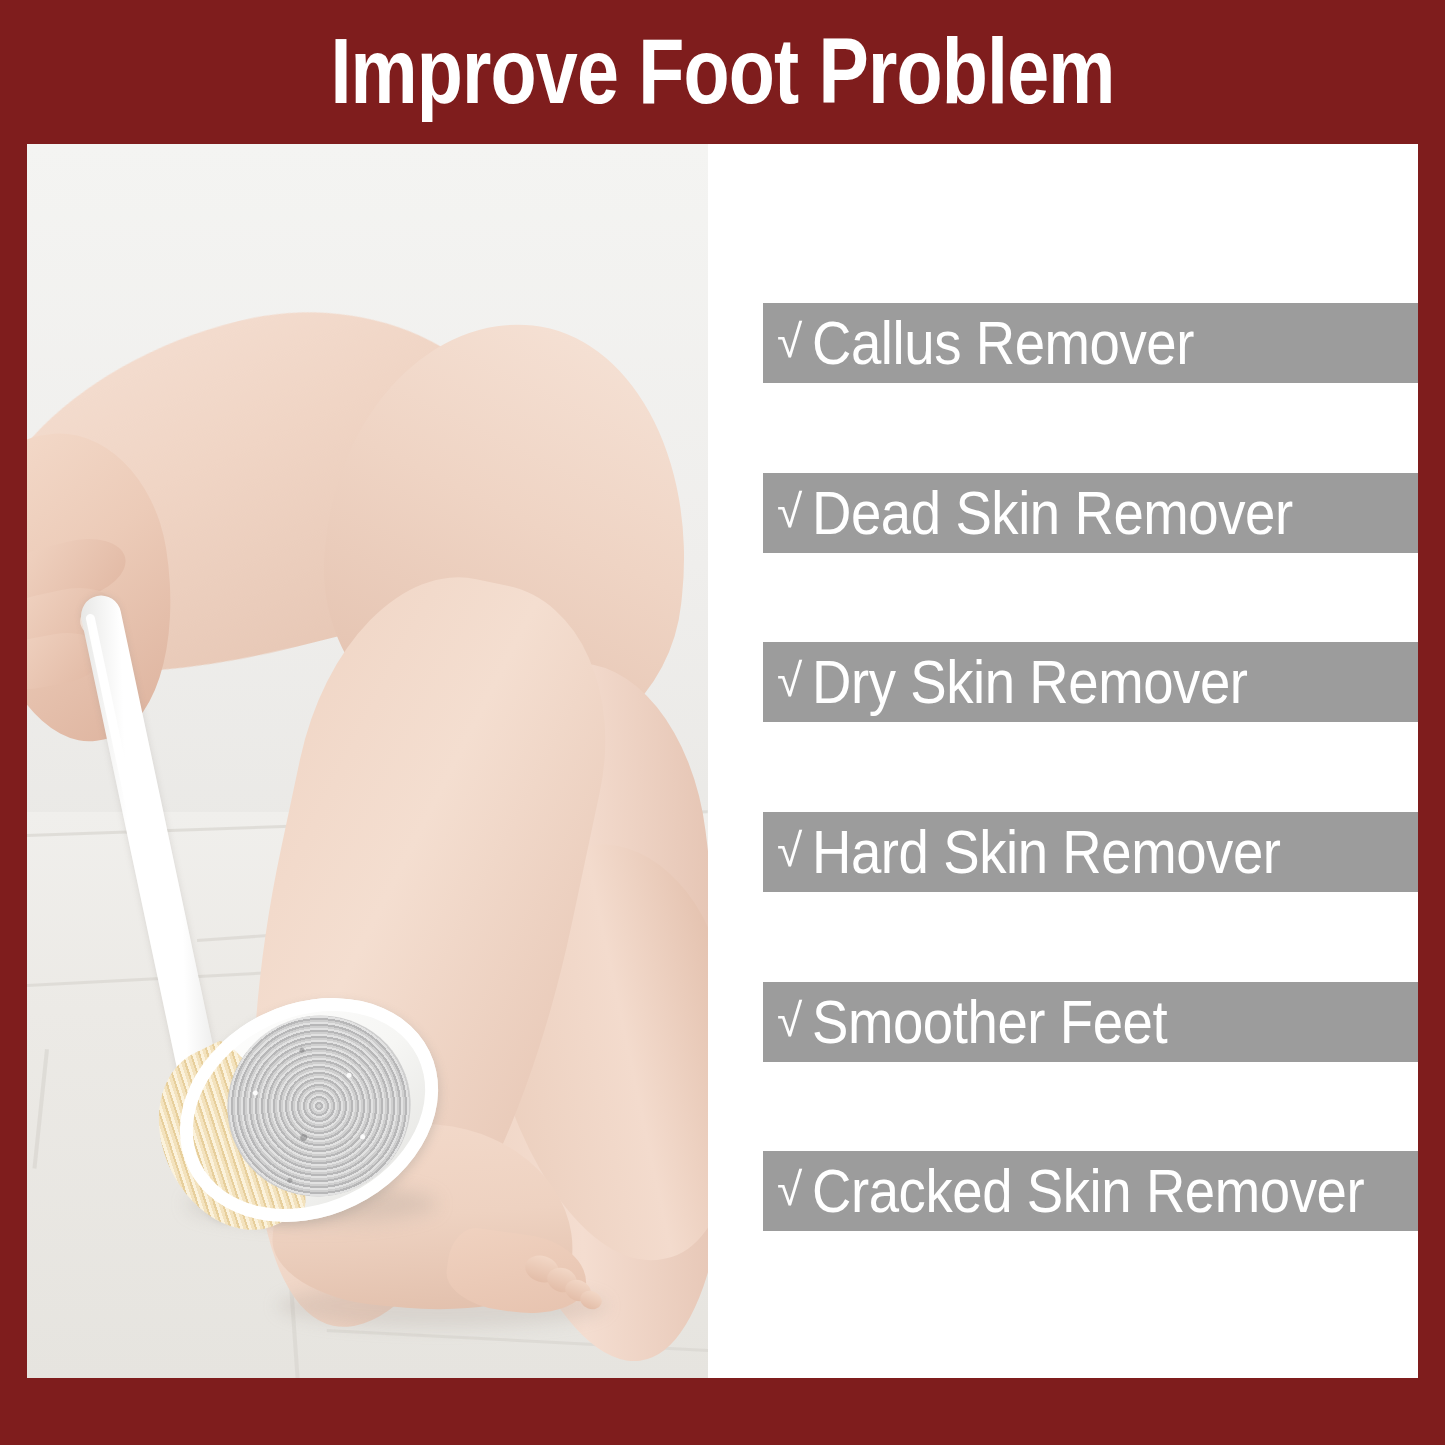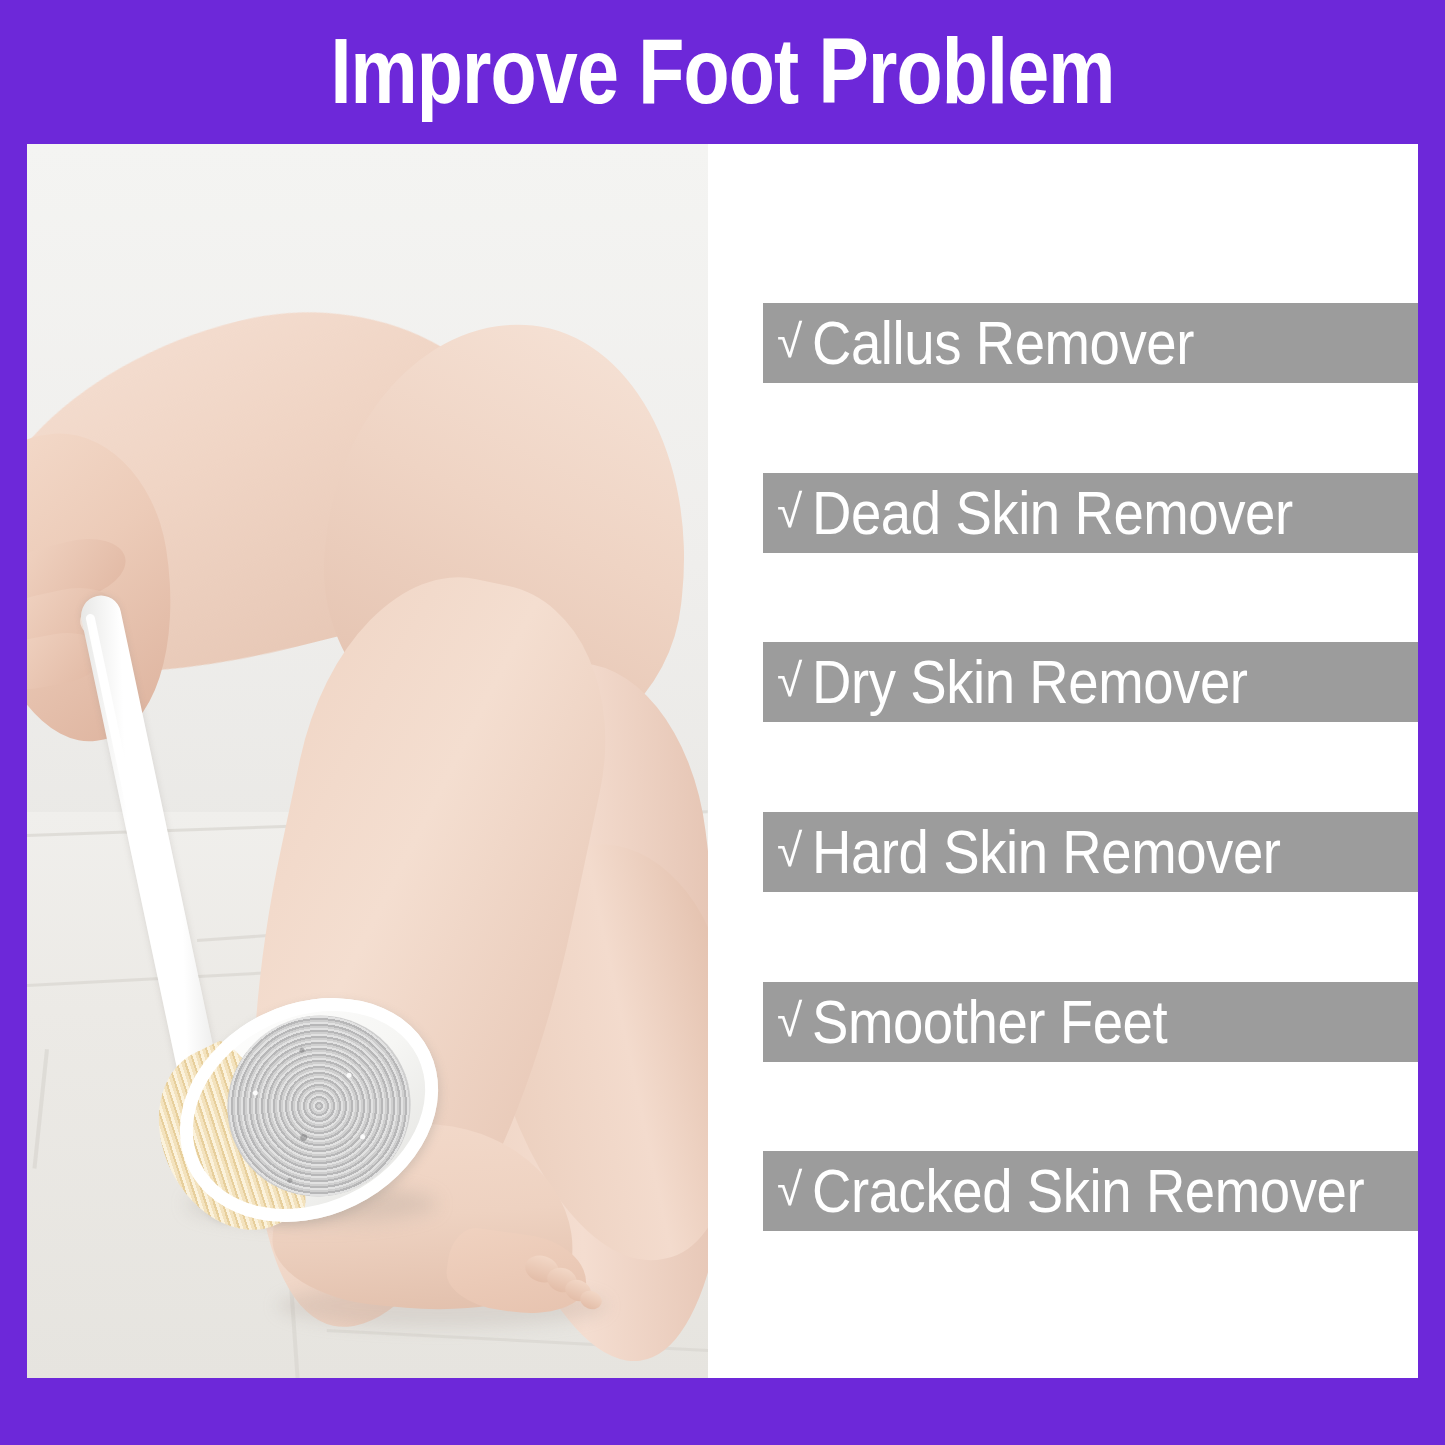--- a/index.html
+++ b/index.html
@@ -4,21 +4,21 @@
 <style>
   html, body {
     margin: 0;
     padding: 0;
     background: #8e8e8e;
   }
   #page {
     position: relative;
     width: 1445px;
     height: 1445px;
-    background: #6d28d9;
+    background: #7f1d1d;
     overflow: hidden;
     font-family: "Liberation Sans", "DejaVu Sans", sans-serif;
   }
 
   
   .title {
     position: absolute;
     left: 0;
     top: 18px;
     width: 1445px;

